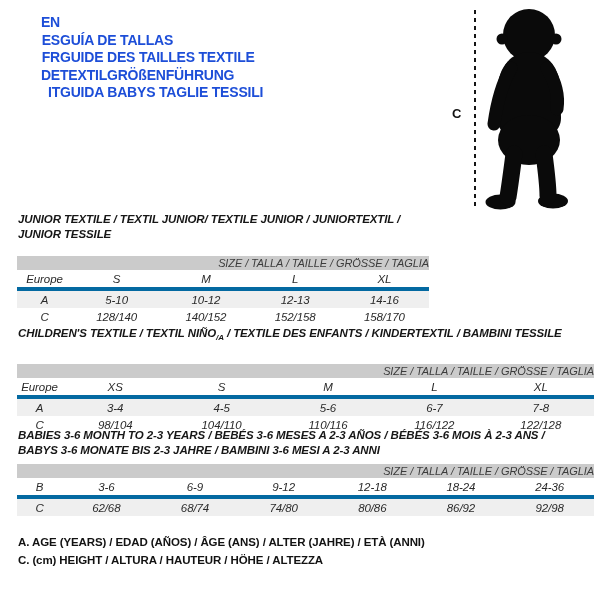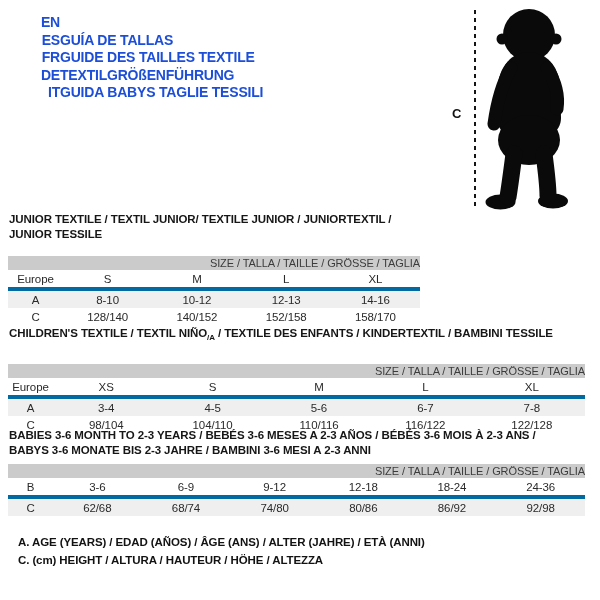--- a/index.html
+++ b/index.html
@@ -10,21 +10,21 @@
   
   .lang-block{position:absolute;top:14px;left:22px;}
   .lang-row{display:flex;font-weight:bold;font-size:14px;line-height:17.5px;color:#1d4ed8;letter-spacing:-0.2px;text-align:right;}
   .lang-code{width:38px;flex:0 0 38px;}
   
   .dash-line{position:absolute;left:474px;top:10px;width:2px;height:197px;
     background:repeating-linear-gradient(to bottom,#141414 0 4px,transparent 4px 8px);}
   .measure-c{position:absolute;left:452px;top:106px;font-weight:bold;font-size:13px;color:#121212;}
   .baby-svg{position:absolute;left:481px;top:8px;}
   
-  .tbl-block{position:absolute;left:8px;}
+  .tbl-block{position:absolute;left:17px;font-style:italic;}
   .tbl-title{font-weight:bold;font-size:11.5px;line-height:15px;color:#161616;margin:0 0 0 1px;letter-spacing:-0.1px;}
   .mb14{margin-bottom:14px;} .mb7{margin-bottom:19px;} .mb6{margin-bottom:6px;}
   table.size-table{border-collapse:collapse;width:100%;table-layout:fixed;font-size:11.5px;color:#2a2a2a;letter-spacing:-0.1px;}
   table.size-table td{padding:0;height:17px;text-align:center;vertical-align:middle;}
   tr.band td{background:#cbcbcb;color:#3c3c3c;height:14px;text-align:right;padding-left:4px;font-size:11px;}
   td.lbl{text-align:left;padding-left:4px;}
   tr.sep td{border-bottom:4px solid #0369a1;}
   tr.alt td{background:#efefef;}
   
   .footnotes{position:absolute;left:18px;top:534px;font-weight:bold;font-size:11.5px;line-height:17.5px;color:#121212;letter-spacing:-0.1px;}
@@ -94,21 +94,21 @@
       </tr>
       <tr class="sep">
         <td class="lbl">Europe</td>
         <td>S</td>
         <td>M</td>
         <td>L</td>
         <td>XL</td>
       </tr>
       <tr class="alt">
         <td class="lbl">A</td>
-        <td>8-10</td>
+        <td>5-10</td>
         <td>10-12</td>
         <td>12-13</td>
         <td>14-16</td>
       </tr>
       <tr>
         <td class="lbl">C</td>
         <td>128/140</td>
         <td>140/152</td>
         <td>152/158</td>
         <td>158/170</td>

